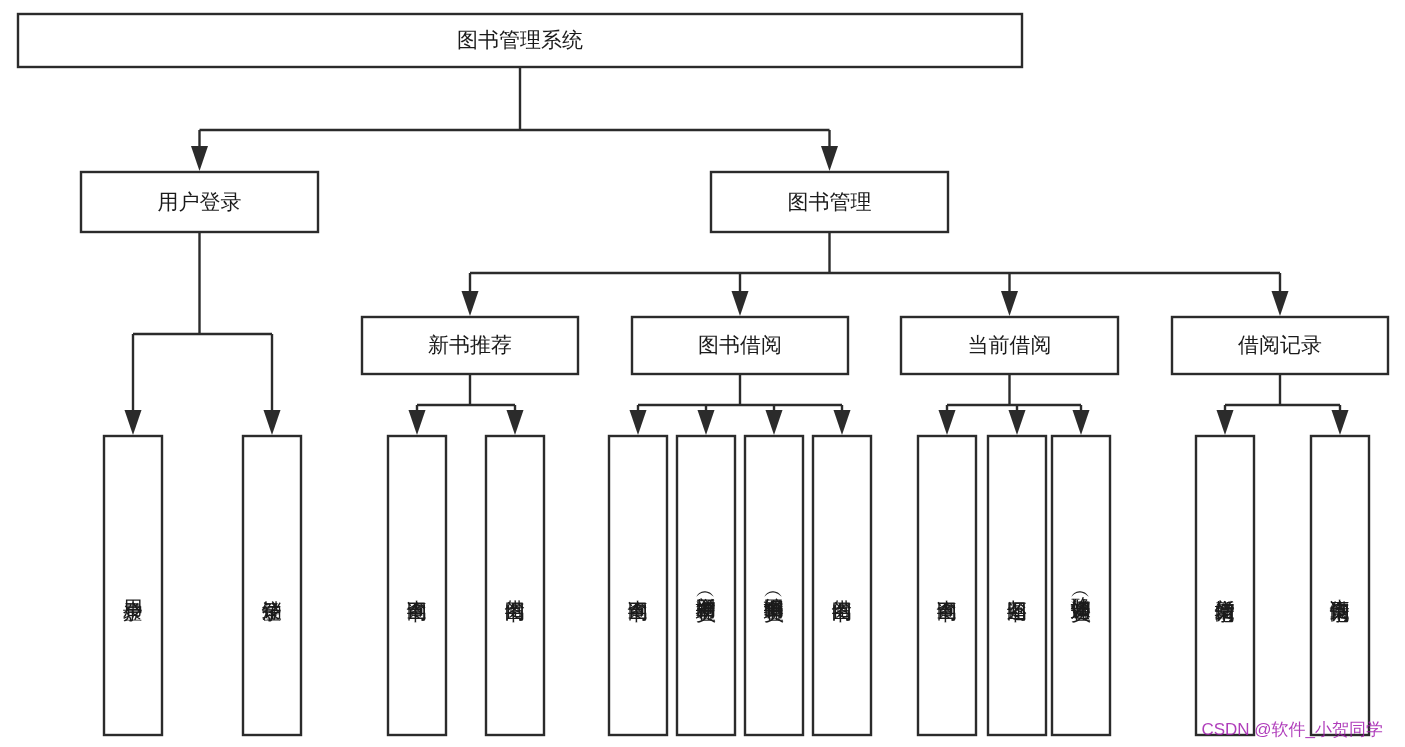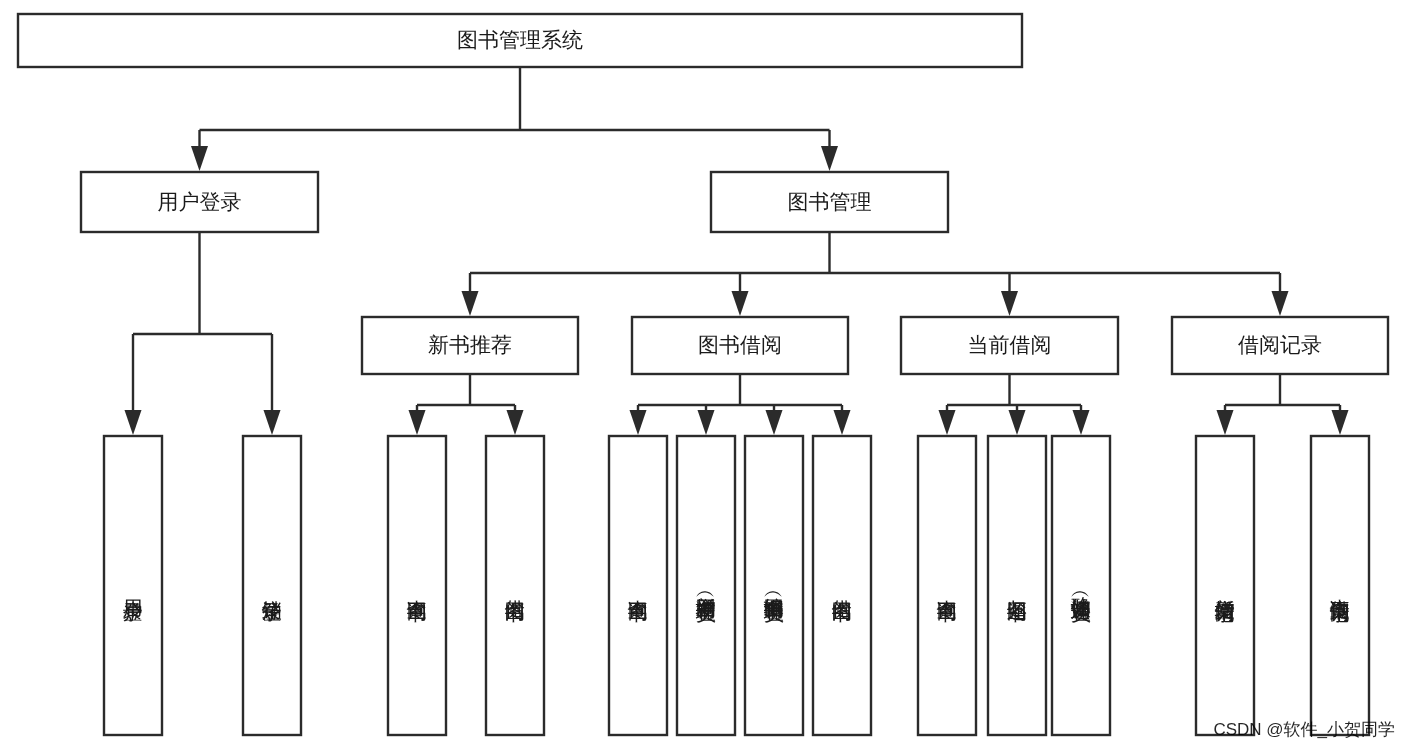--- a/index.html
+++ b/index.html
@@ -59,25 +59,25 @@
     line-height: 1.12;
     color: #1b1b1b;
     writing-mode: vertical-rl;
     text-orientation: upright;
     white-space: nowrap;
     letter-spacing: 1px;
     pointer-events: none;
   }
   #watermark {
     position: absolute;
-    right: 10px;
+    right: 22px;
     bottom: 6px;
     font-family: "Liberation Sans", "DejaVu Sans", sans-serif;
     font-size: 17px;
-    color: #000000;
+    color: #a21caf;
     opacity: 0.85;
     white-space: nowrap;
   }
 </style>
 </head>
 <body>
 
 <div id="diagram-root">
   <svg id="tree-svg" viewBox="0 0 1405 747">
     <g id="edges-layer">

